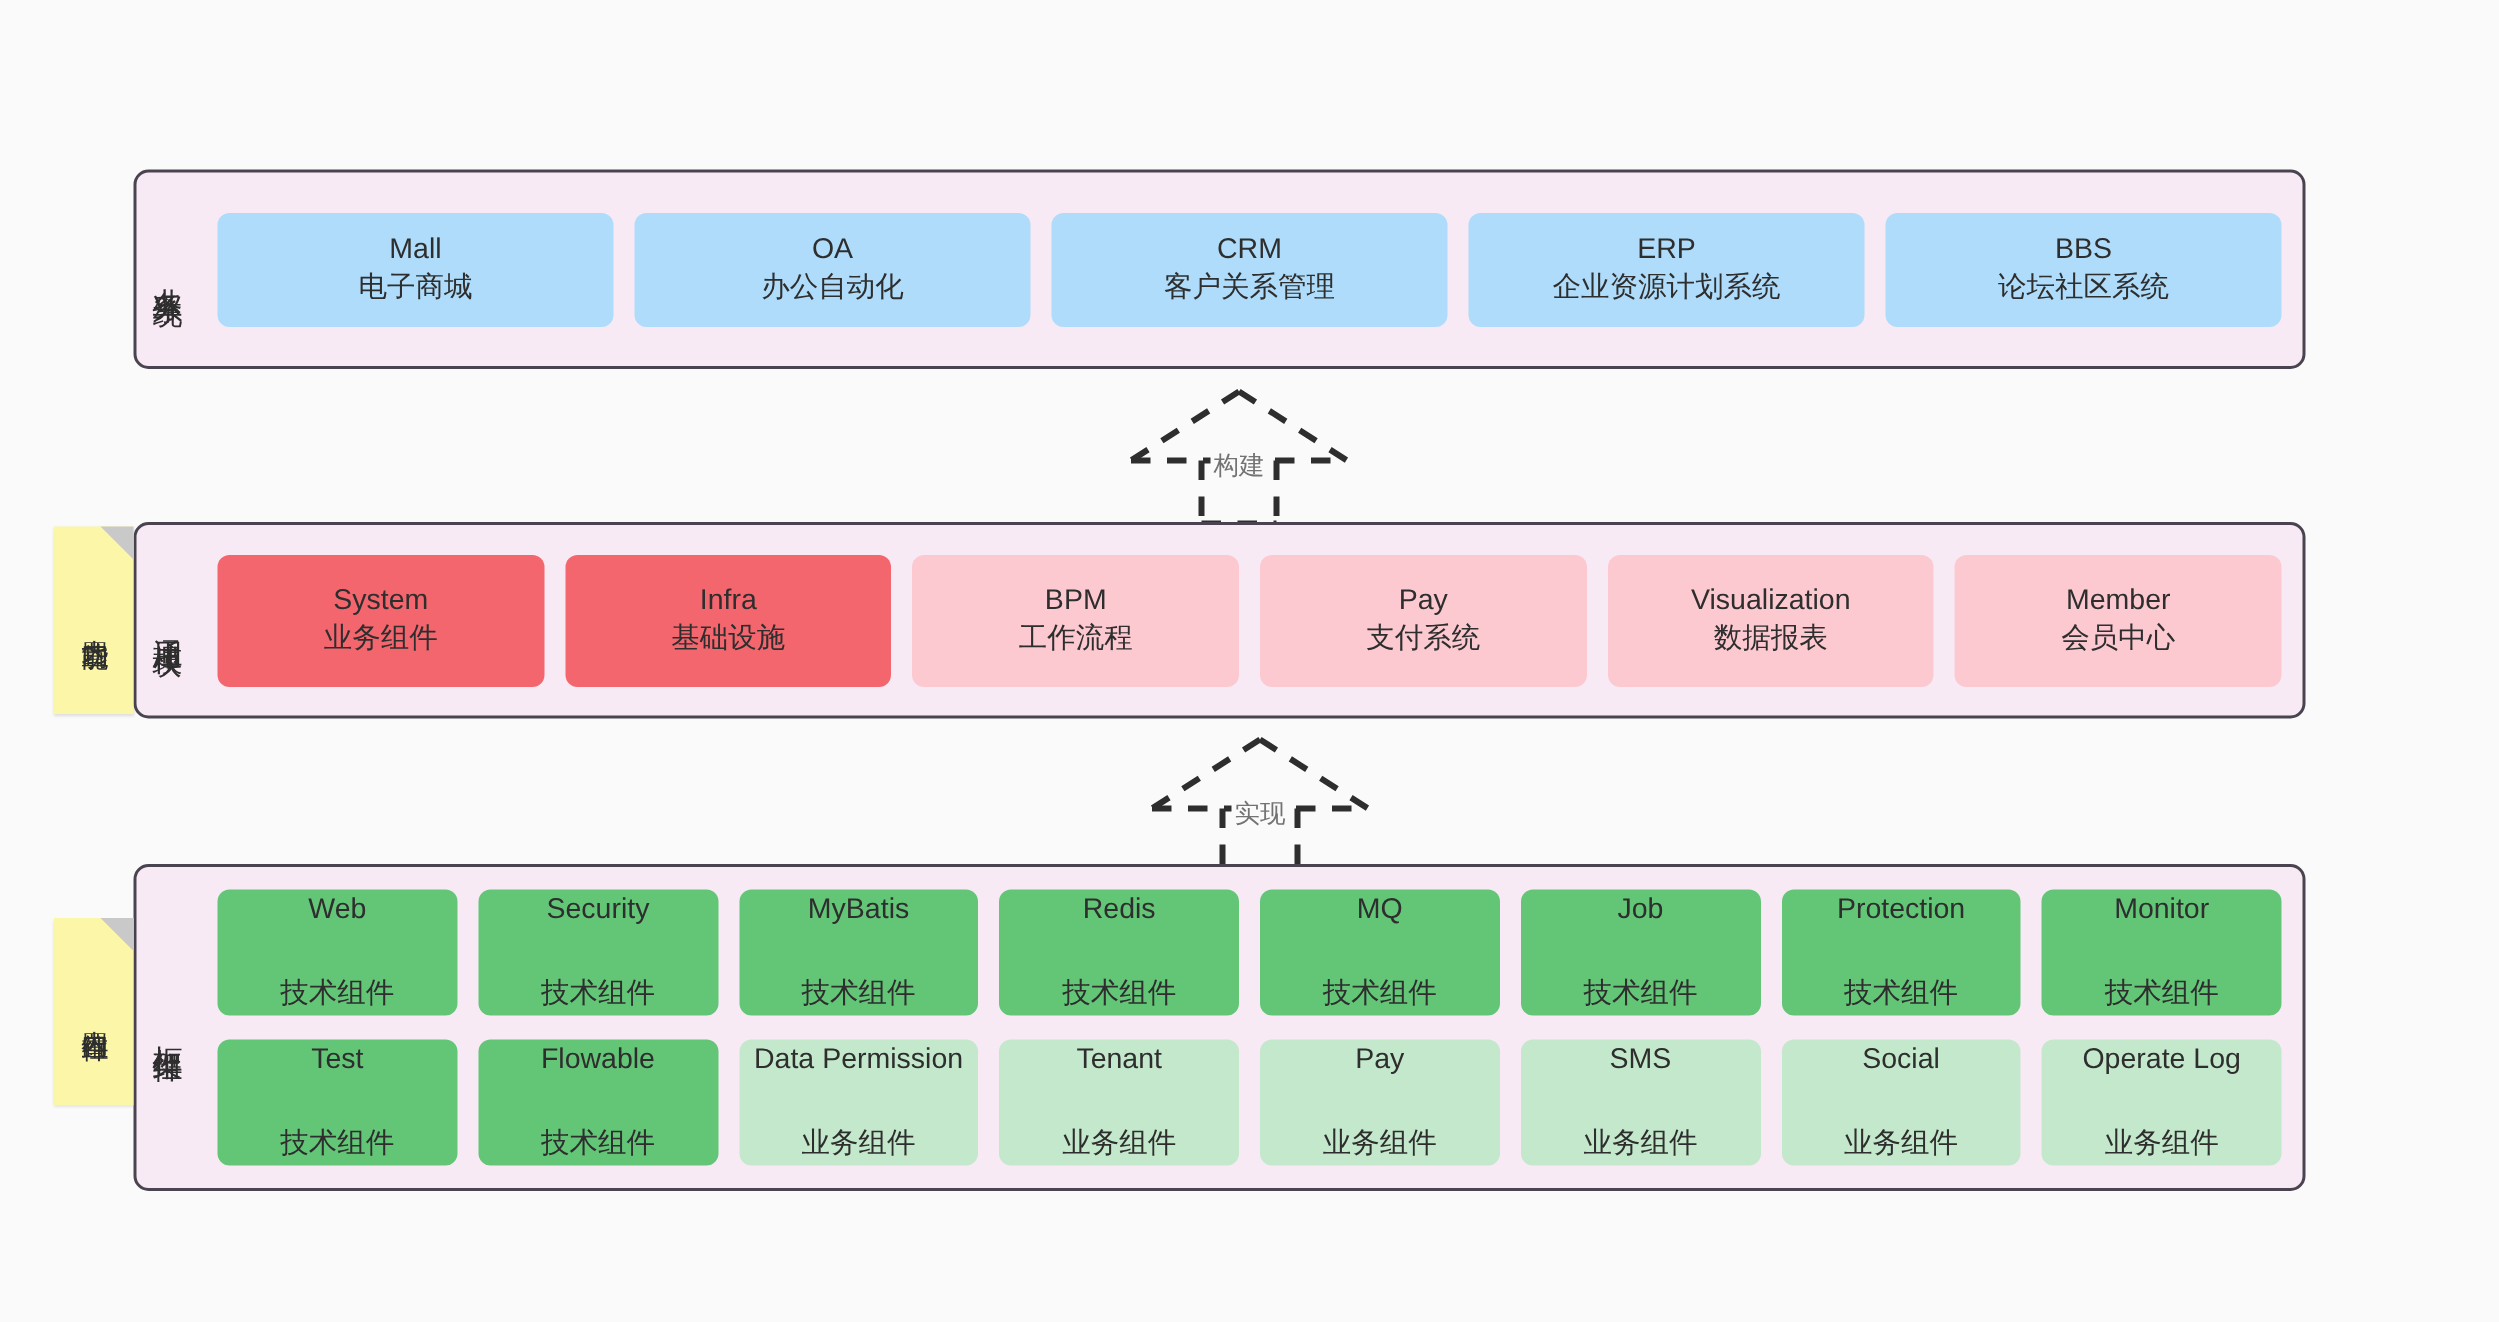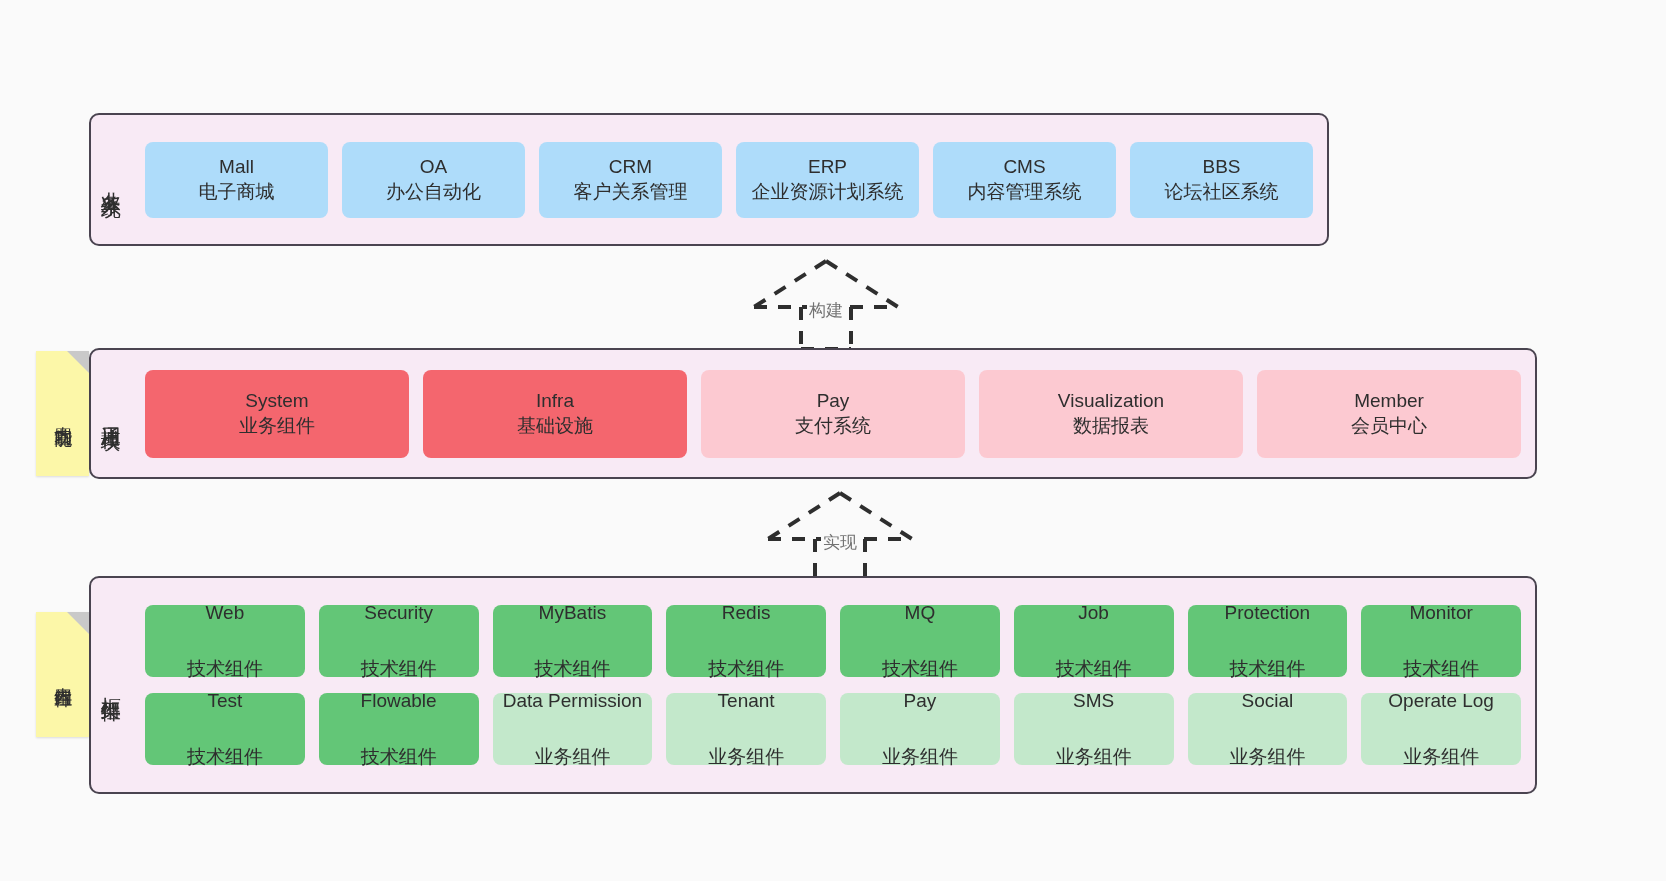--- a/index.html
+++ b/index.html
@@ -74,30 +74,30 @@
     font-size: 19px;
     line-height: 1.28;
     color: #2e2e2e;
     padding: 6px 4px;
   }
   .card .t1 { display: block; }
   .card .t2 { display: block; }
 
   .h-top .card { height: 76px; }
   .h-mid .card { height: 88px; }
-  .h-bot .card { height: 72px; gap: 32px; }
+  .h-bot .card { height: 84px; gap: 32px; }
 
   .c-blue        { background: #aedcfa; }
   .c-red         { background: #f4666e; }
   .c-pink        { background: #fcc9d1; }
   .c-green       { background: #63c677; }
   .c-lightgreen  { background: #c3e8cb; }
 
   
-  #layer-business  { left: 89px;  top: 113px; width: 1240px; height: 133px; }
+  #layer-business  { left: 89px;  top: 113px; width: 1448px; height: 133px; }
   #layer-modules   { left: 89px;  top: 348px; width: 1448px; height: 131px; border-radius: 10px; }
   #layer-framework { left: 89px;  top: 576px; width: 1448px; height: 218px; }
 
   
   .sticky {
     position: absolute;
     background: #fcf7a8;
     box-sizing: border-box;
     display: flex;
     align-items: center;
@@ -163,24 +163,20 @@
         </div>
         <div class="card c-blue">
           <span class="t1">CRM</span>
           <span class="t2">客户关系管理</span>
         </div>
         <div class="card c-blue">
           <span class="t1">ERP</span>
           <span class="t2">企业资源计划系统</span>
         </div>
         <div class="card c-blue">
-          <span class="t1">CMS</span>
-          <span class="t2">内容管理系统</span>
-        </div>
-        <div class="card c-blue">
           <span class="t1">BBS</span>
           <span class="t2">论坛社区系统</span>
         </div>
       </div>
     </div>
   </div>
 
   <div class="arrow" id="arrow-build">
     <svg width="160" height="96" viewBox="0 0 160 96">
       <path d="M80 6 L152 52" stroke="#2e2e2e" stroke-width="4" fill="none" stroke-dasharray="13,11"></path>
@@ -199,20 +195,24 @@
       <div class="row">
         <div class="card c-red">
           <span class="t1">System</span>
           <span class="t2">业务组件</span>
         </div>
         <div class="card c-red">
           <span class="t1">Infra</span>
           <span class="t2">基础设施</span>
         </div>
         <div class="card c-pink">
+          <span class="t1">BPM</span>
+          <span class="t2">工作流程</span>
+        </div>
+        <div class="card c-pink">
           <span class="t1">Pay</span>
           <span class="t2">支付系统</span>
         </div>
         <div class="card c-pink">
           <span class="t1">Visualization</span>
           <span class="t2">数据报表</span>
         </div>
         <div class="card c-pink">
           <span class="t1">Member</span>
           <span class="t2">会员中心</span>

